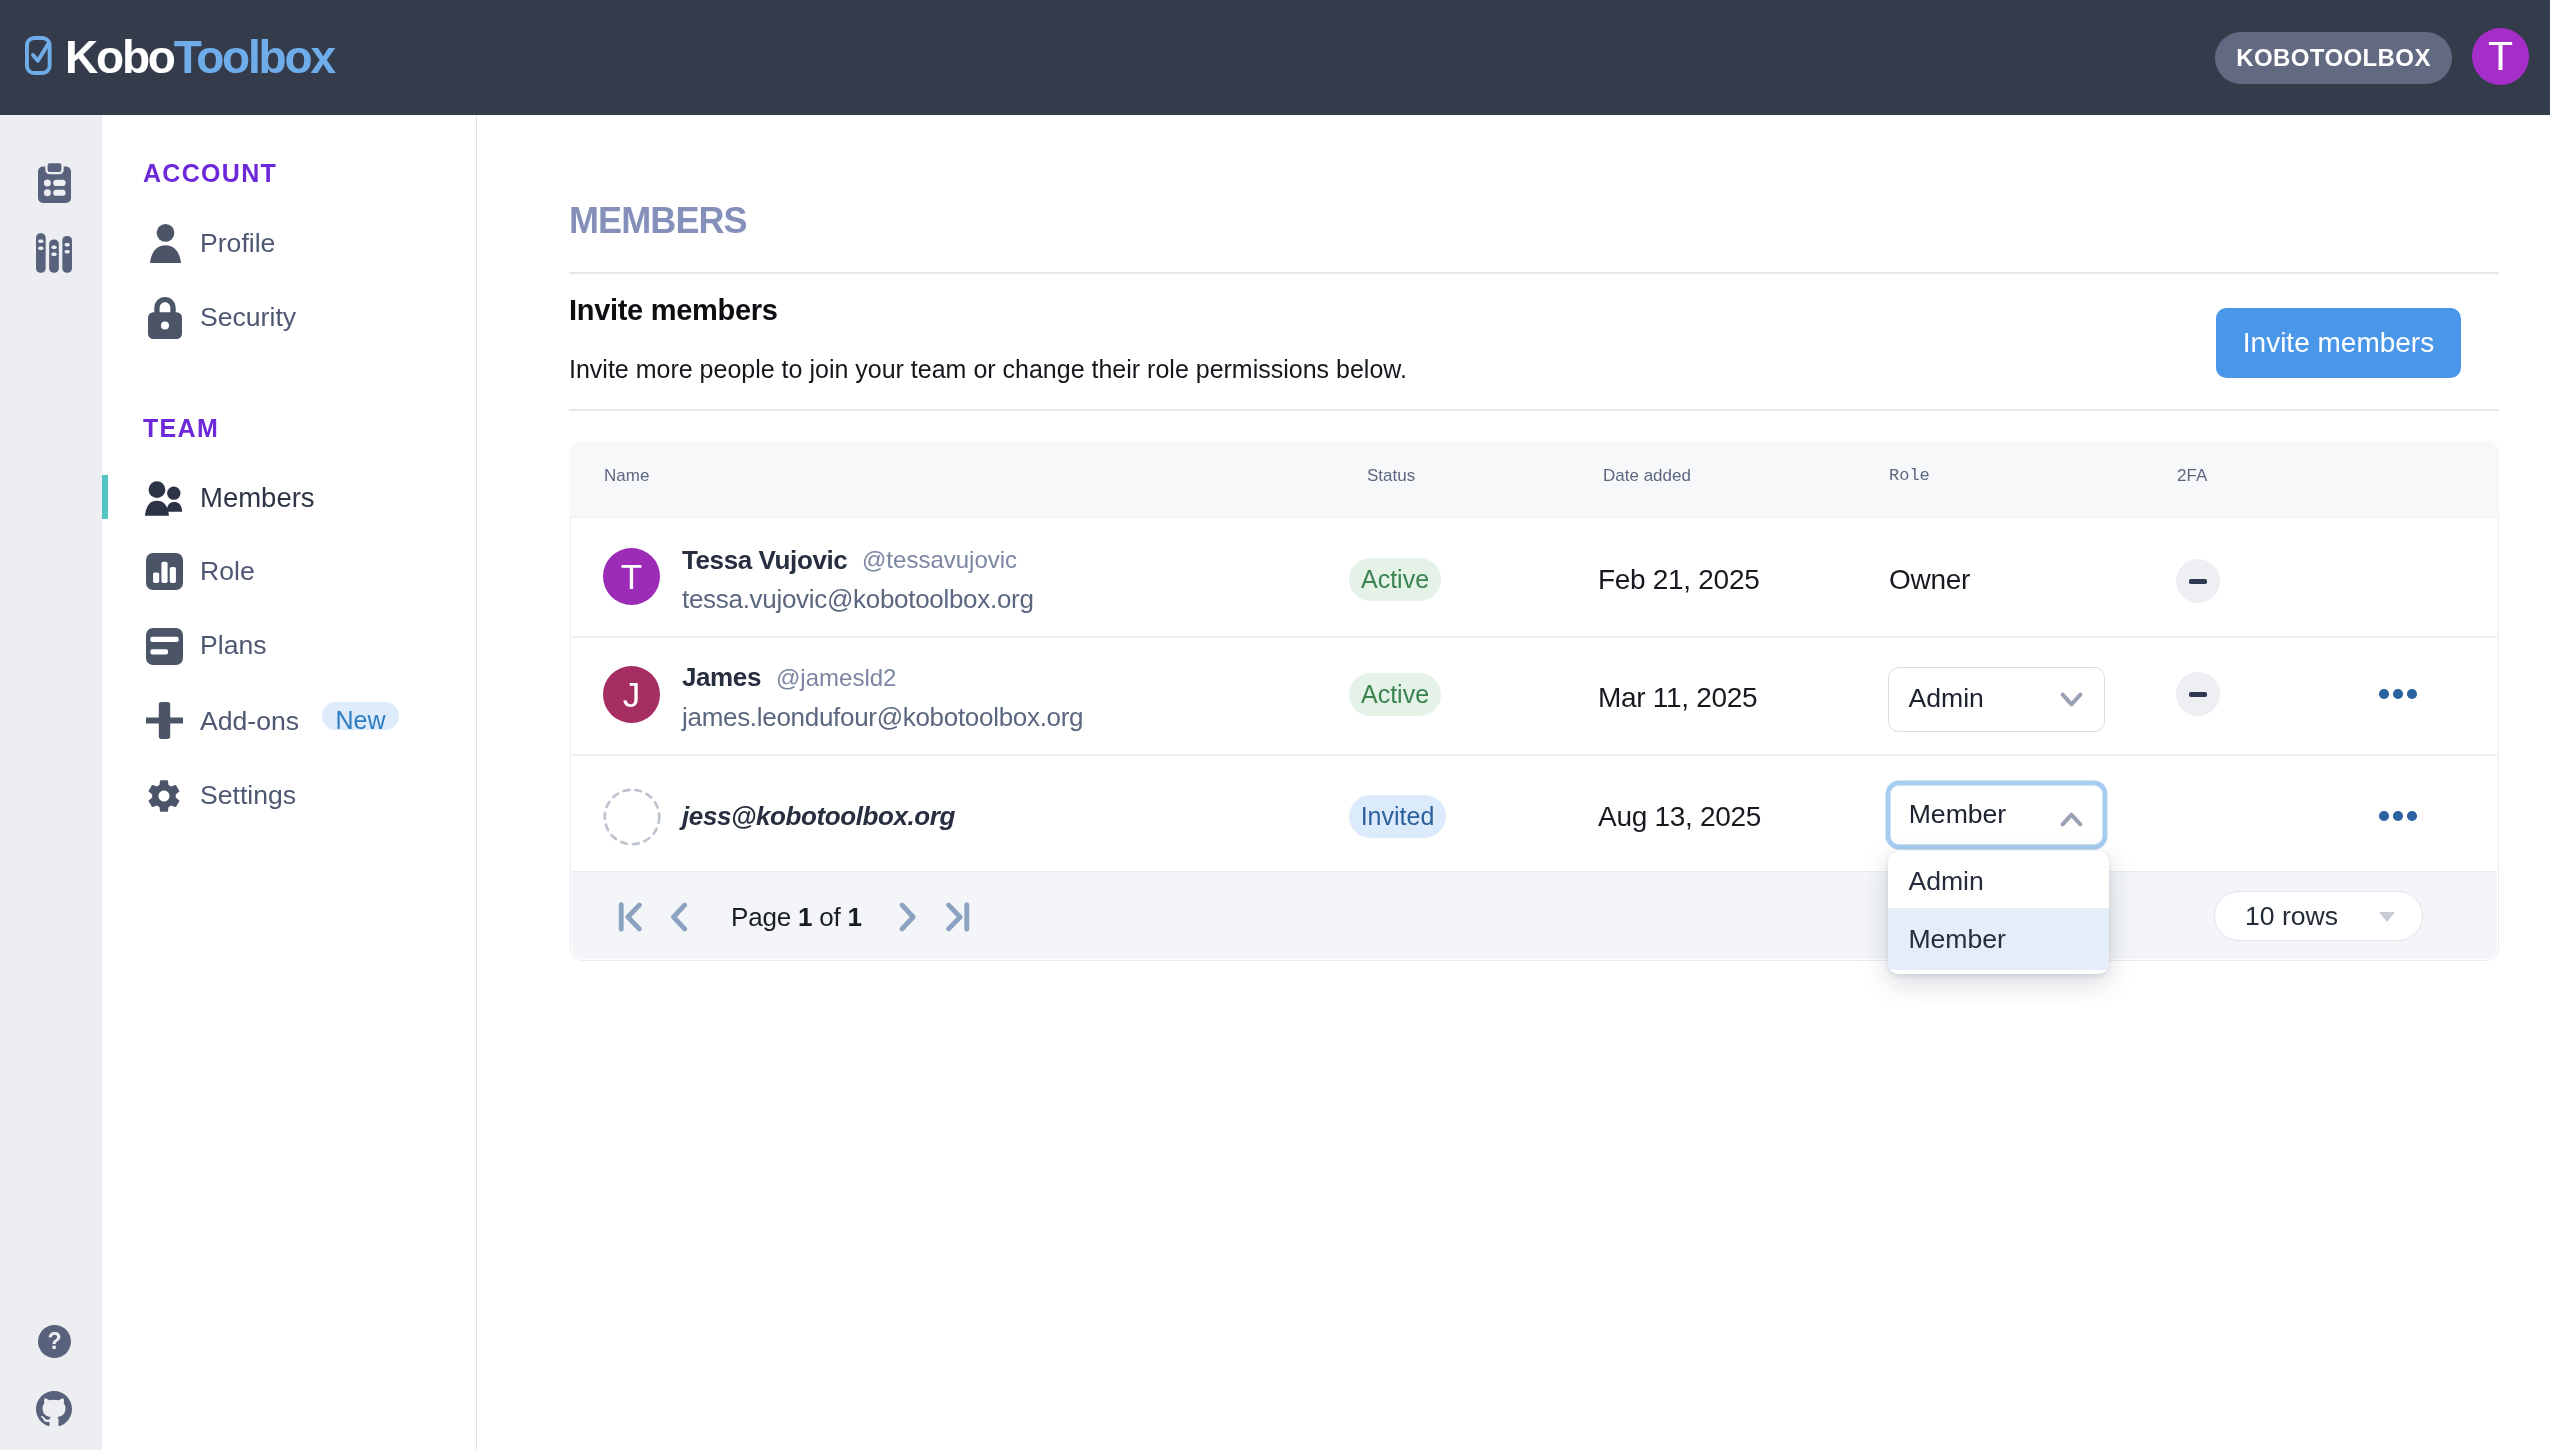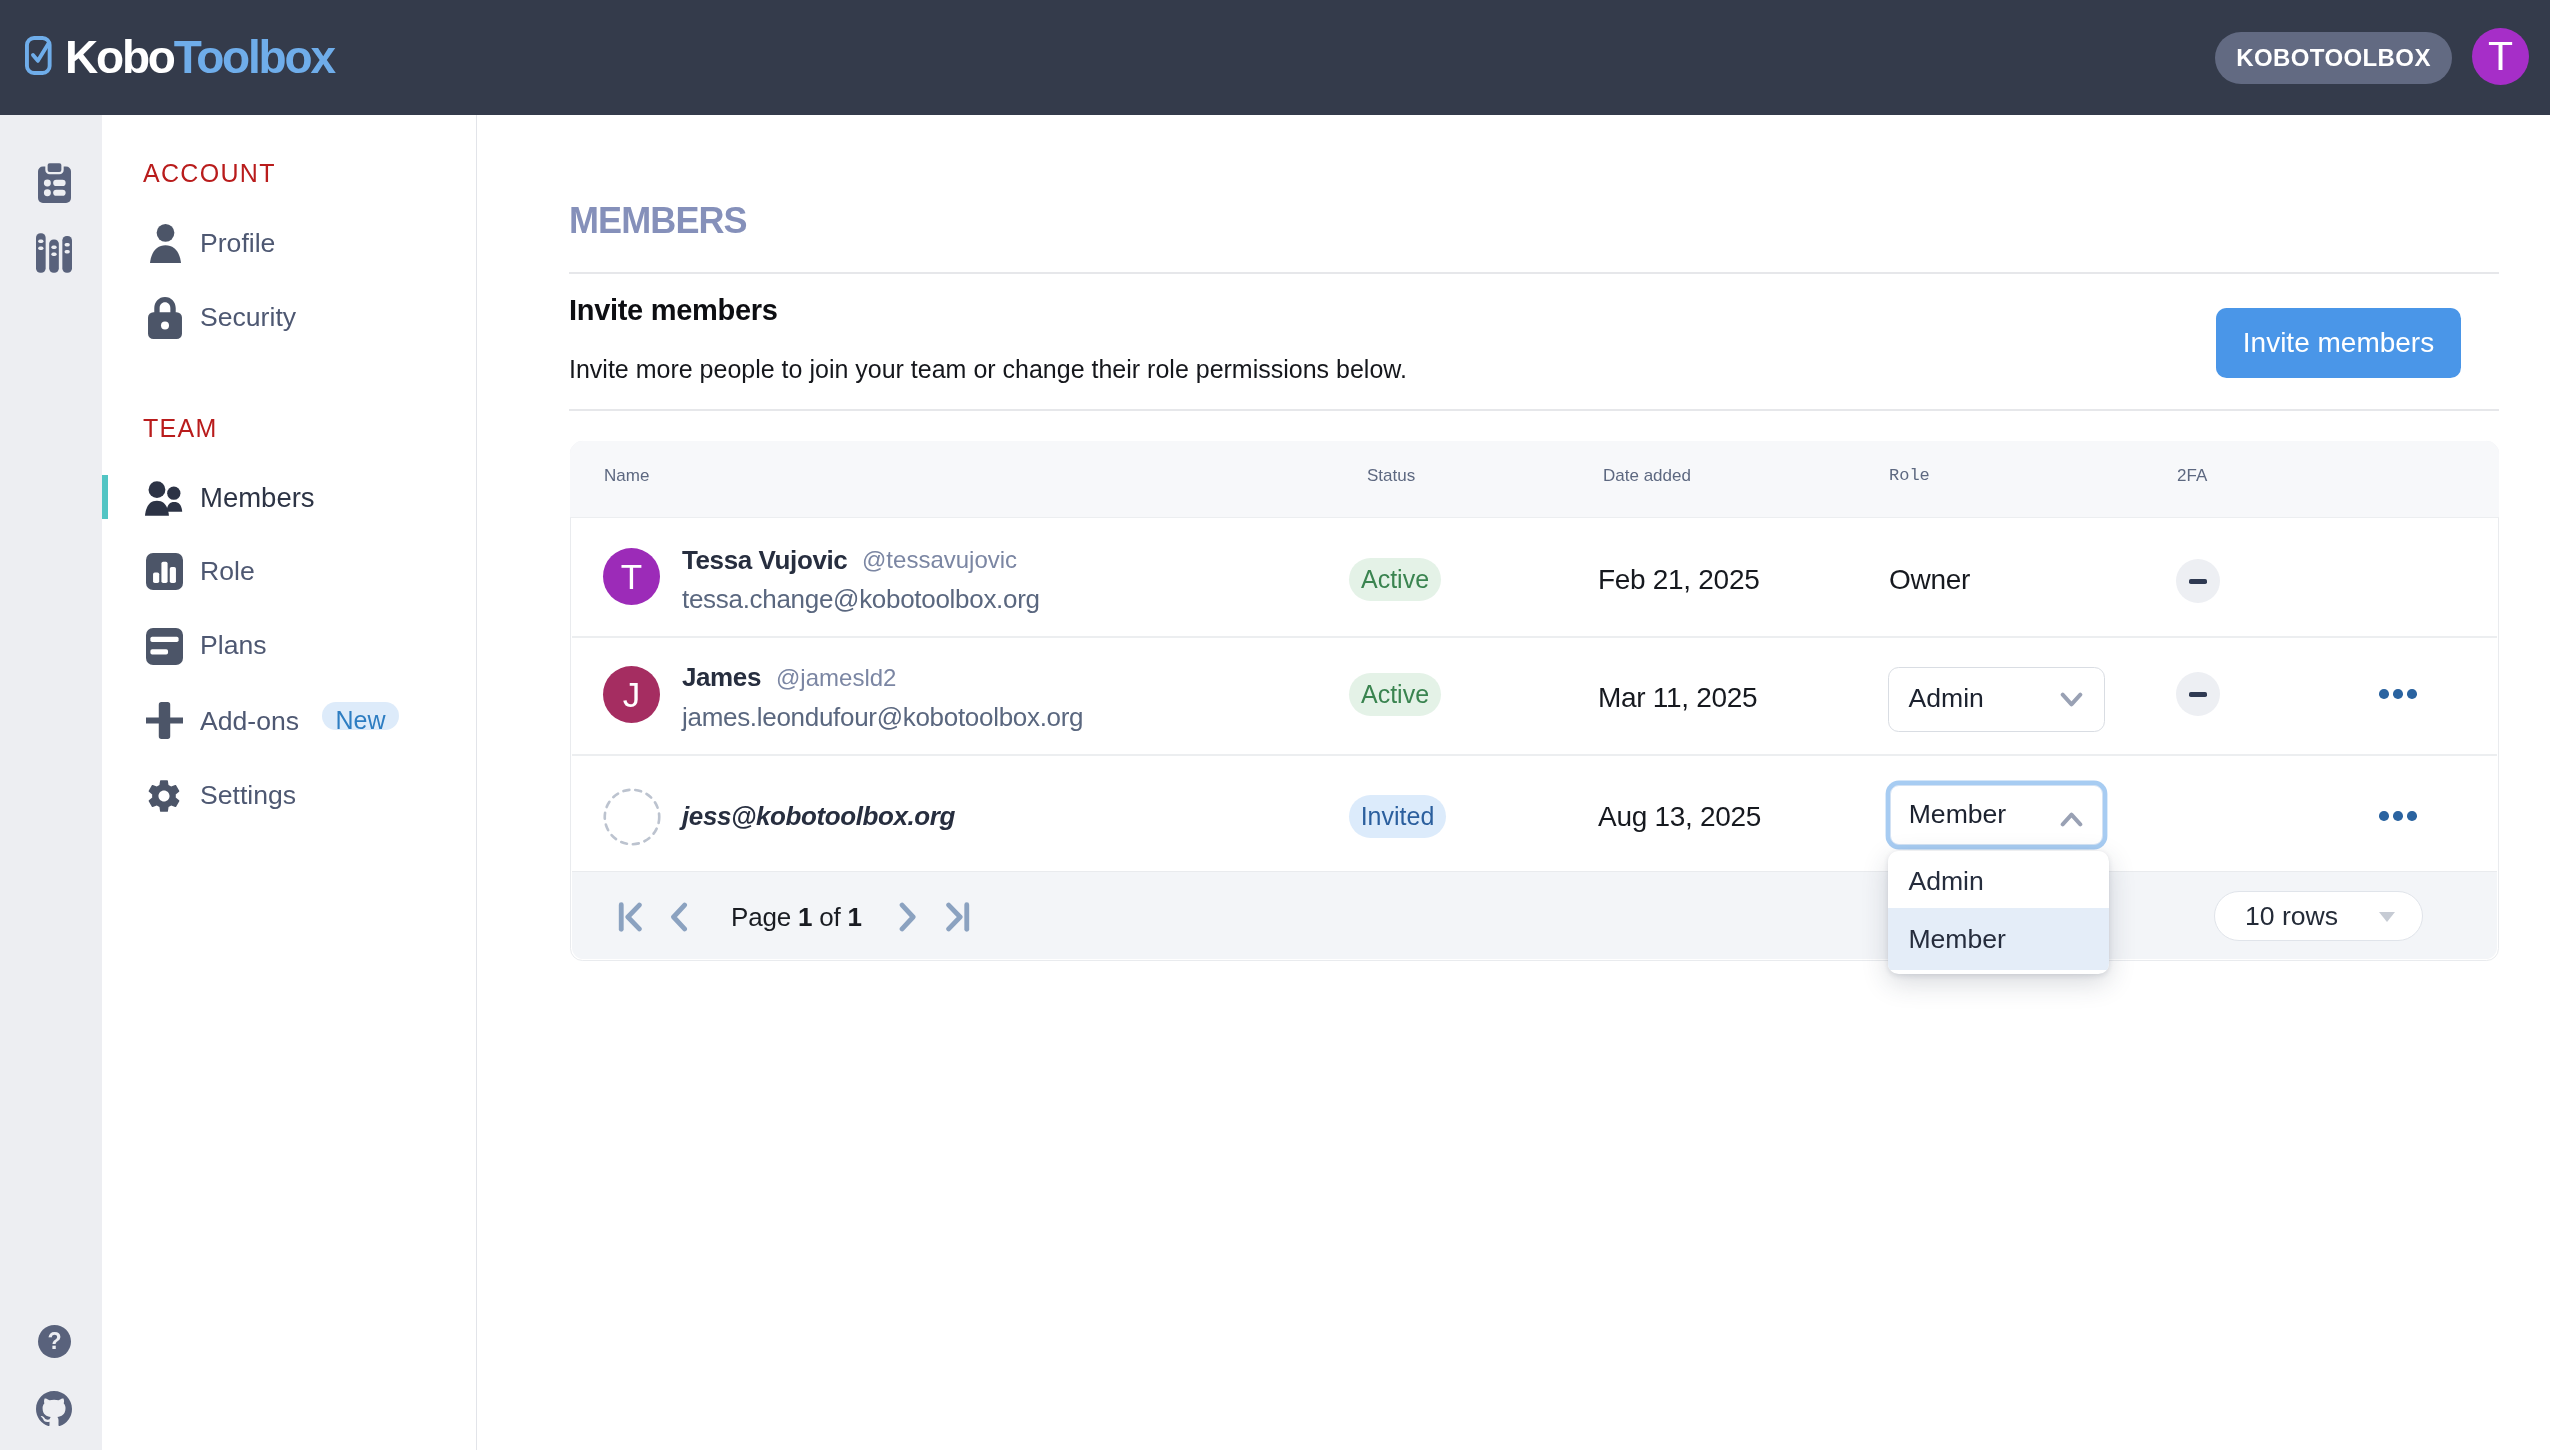--- a/index.html
+++ b/index.html
@@ -14,21 +14,21 @@
   #orgpill { left:2215px; top:32px; width:237px; height:52px; border-radius:26.6px; background:#626a82;
              color:#fff; font-size:24px; font-weight:bold; letter-spacing:0.4px; text-align:center; line-height:52px; }
   #topavatar { left:2472px; top:28px; width:57px; height:57px; border-radius:50%; background:#a62ec8;
                color:#fff; font-size:41px; text-align:center; line-height:57px; }
 
   
   #rail { left:0; top:115px; width:102px; height:1335px; background:#edeef2; }
 
   
   #sidebar { left:102px; top:115px; width:375px; height:1335px; background:#fff; border-right:1.8px solid #e2e4e9; }
-  .sechead { position:absolute; left:143px; font-size:25px; font-weight:normal; color:#b91c1c; letter-spacing:1.3px; }
+  .sechead { position:absolute; left:143px; font-size:25px; font-weight:bold; color:#6d28d9; letter-spacing:1.3px; }
   .navlabel { position:absolute; left:200px; font-size:26.6px; color:#4e5872; }
   .navlabel.active { color:#2d3445; font-weight:400; font-size:27.5px; }
   #accentbar { left:102px; top:475px; width:6.2px; height:44px; background:#52c5c4; }
   #newbadge { left:322px; top:702px; width:77px; height:28px; border-radius:18.6px; background:#ddebfa;
               color:#2d7dc2; font-size:25px; text-align:center; line-height:36px; }
 
   
   #title { left:569px; top:200px; font-size:36px; font-weight:bold; color:#8590ba; letter-spacing:-0.9px; }
   .divider { position:absolute; left:569px; width:1930px; height:1.8px; background:#e6e7ea; }
   #h2 { left:569px; top:294px; font-size:29px; font-weight:bold; color:#0d0e12; letter-spacing:-0.3px; }
@@ -176,21 +176,21 @@
   <div class="abs" id="thead"></div>
   <div class="th" style="left:604px;">Name</div>
   <div class="th" style="left:1367px;">Status</div>
   <div class="th" style="left:1603px;">Date added</div>
   <div class="th" style="left:1889px;font-family:Liberation Mono, monospace;">Role</div>
   <div class="th" style="left:2177px;">2FA</div>
 
   <div class="avatar" style="top:548px; background:#9c2bb8;">T</div>
   <div class="nm" style="top:545px;">Tessa Vujovic</div>
   <div class="handle" style="left:862px; top:546px;">@tessavujovic</div>
-  <div class="email" style="top:584px;">tessa.change@kobotoolbox.org</div>
+  <div class="email" style="top:584px;">tessa.vujovic@kobotoolbox.org</div>
   <div class="pill active" style="top:558px;">Active</div>
   <div class="dt" style="top:564px;">Feb 21, 2025</div>
   <div class="dt" style="left:1889px; top:564px;">Owner</div>
   <div class="minuscir" style="top:559px;"></div>
   <div class="rowline" style="top:636px;"></div>
 
   <div class="avatar" style="top:666px; background:#a52d61;">J</div>
   <div class="nm" style="top:662px;">James</div>
   <div class="handle" style="left:776px; top:664px;">@jamesld2</div>
   <div class="email" style="top:702px;">james.leondufour@kobotoolbox.org</div>

